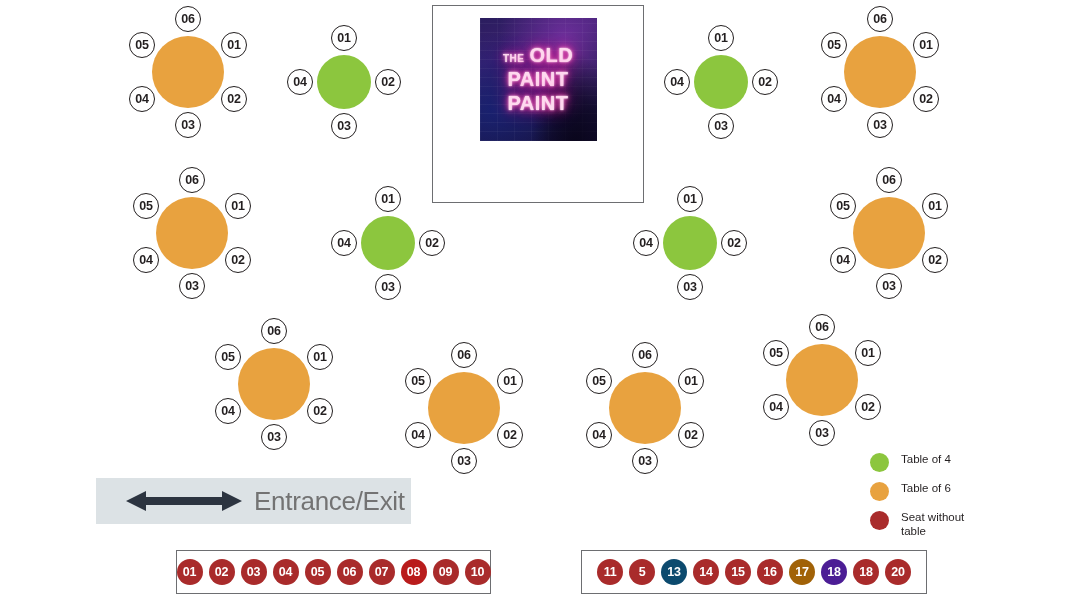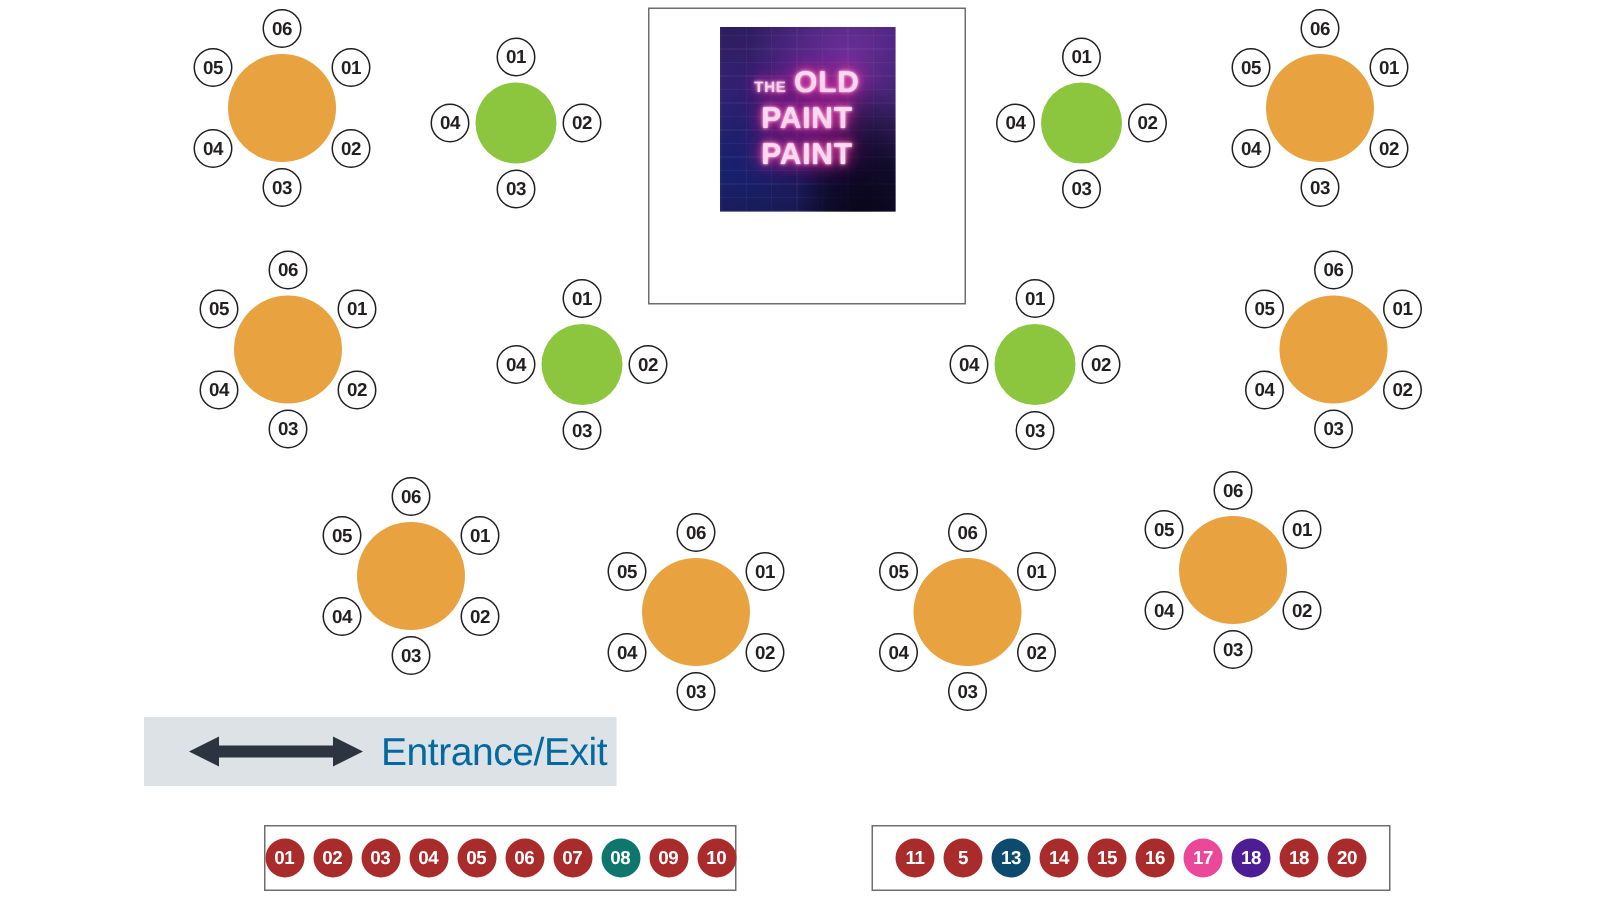--- a/index.html
+++ b/index.html
@@ -141,21 +141,21 @@
     background: #dce2e5;
     display: flex;
     align-items: center;
     gap: 10px;
     padding-left: 28px;
     box-sizing: border-box;
   }
   .entrance-arrow { flex: none; }
   .entrance-label {
     font-size: 26px;
-    color: #0369a1;
+    color: #737373;
     letter-spacing: -0.3px;
     white-space: nowrap;
   }
 
   
   .seat-row-box {
     position: absolute;
     box-sizing: border-box;
     border: 1.5px solid #6d6e71;
     background: #ffffff;
@@ -339,32 +339,46 @@
 
   <div id="seat-rows-layer">
       <div class="seat-row-box" style="left: 176px; top: 550px; width: 315px; height: 44px; border-color: rgb(109, 110, 113);">
         <div class="row-seat" style="background: rgb(169, 43, 43);">01</div>
         <div class="row-seat" style="background: rgb(169, 43, 43);">02</div>
         <div class="row-seat" style="background: rgb(169, 43, 43);">03</div>
         <div class="row-seat" style="background: rgb(169, 43, 43);">04</div>
         <div class="row-seat" style="background: rgb(169, 43, 43);">05</div>
         <div class="row-seat" style="background: rgb(169, 43, 43);">06</div>
         <div class="row-seat" style="background: rgb(169, 43, 43);">07</div>
-        <div class="row-seat" style="background: #0f766e;">08</div>
+        <div class="row-seat" style="background: #b91c1c;">08</div>
         <div class="row-seat" style="background: rgb(169, 43, 43);">09</div>
         <div class="row-seat" style="background: rgb(169, 43, 43);">10</div>
       </div>
       <div class="seat-row-box" style="left: 581px; top: 550px; width: 346px; height: 44px; border-color: rgb(109, 110, 113);">
         <div class="row-seat" style="background: rgb(169, 43, 43);">11</div>
         <div class="row-seat" style="background: rgb(169, 43, 43);">5</div>
         <div class="row-seat" style="background: #0c4a6e;">13</div>
         <div class="row-seat" style="background: rgb(169, 43, 43);">14</div>
         <div class="row-seat" style="background: rgb(169, 43, 43);">15</div>
         <div class="row-seat" style="background: rgb(169, 43, 43);">16</div>
-        <div class="row-seat" style="background: #ec4899;">17</div>
+        <div class="row-seat" style="background: #a16207;">17</div>
         <div class="row-seat" style="background: #4c1d95;">18</div>
         <div class="row-seat" style="background: rgb(169, 43, 43);">18</div>
         <div class="row-seat" style="background: rgb(169, 43, 43);">20</div>
       </div>
     </div>
 
+  <div class="legend" id="legend" style="left: 870px; top: 452px;">
+      <div class="legend-item">
+        <span class="legend-dot" style="background: rgb(140, 198, 62);"></span>
+        <span class="legend-text">Table of 4</span>
+      </div>
+      <div class="legend-item">
+        <span class="legend-dot" style="background: rgb(232, 162, 63);"></span>
+        <span class="legend-text">Table of 6</span>
+      </div>
+      <div class="legend-item">
+        <span class="legend-dot" style="background: rgb(169, 43, 43);"></span>
+        <span class="legend-text">Seat without table</span>
+      </div>
+    </div>
 
 </div>
 
 </body></html>

